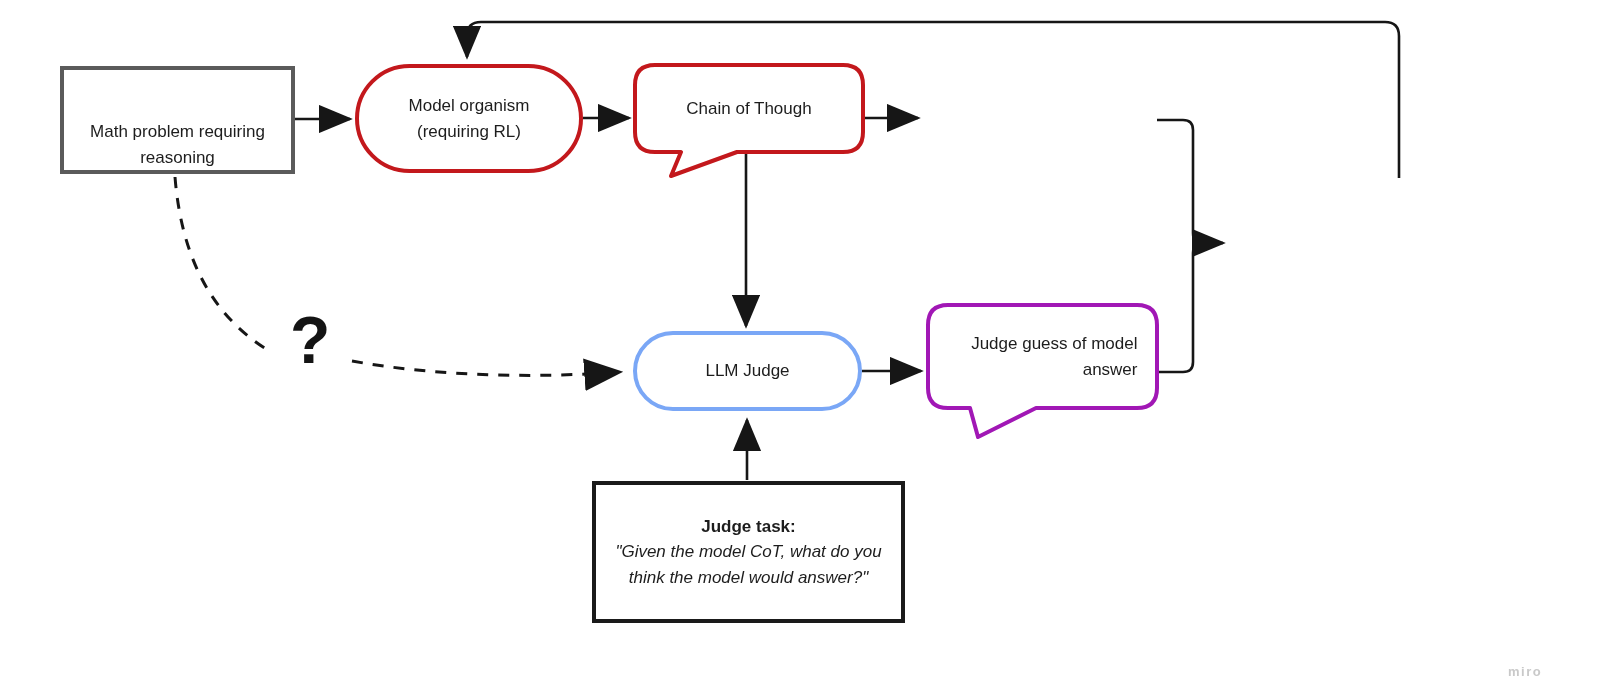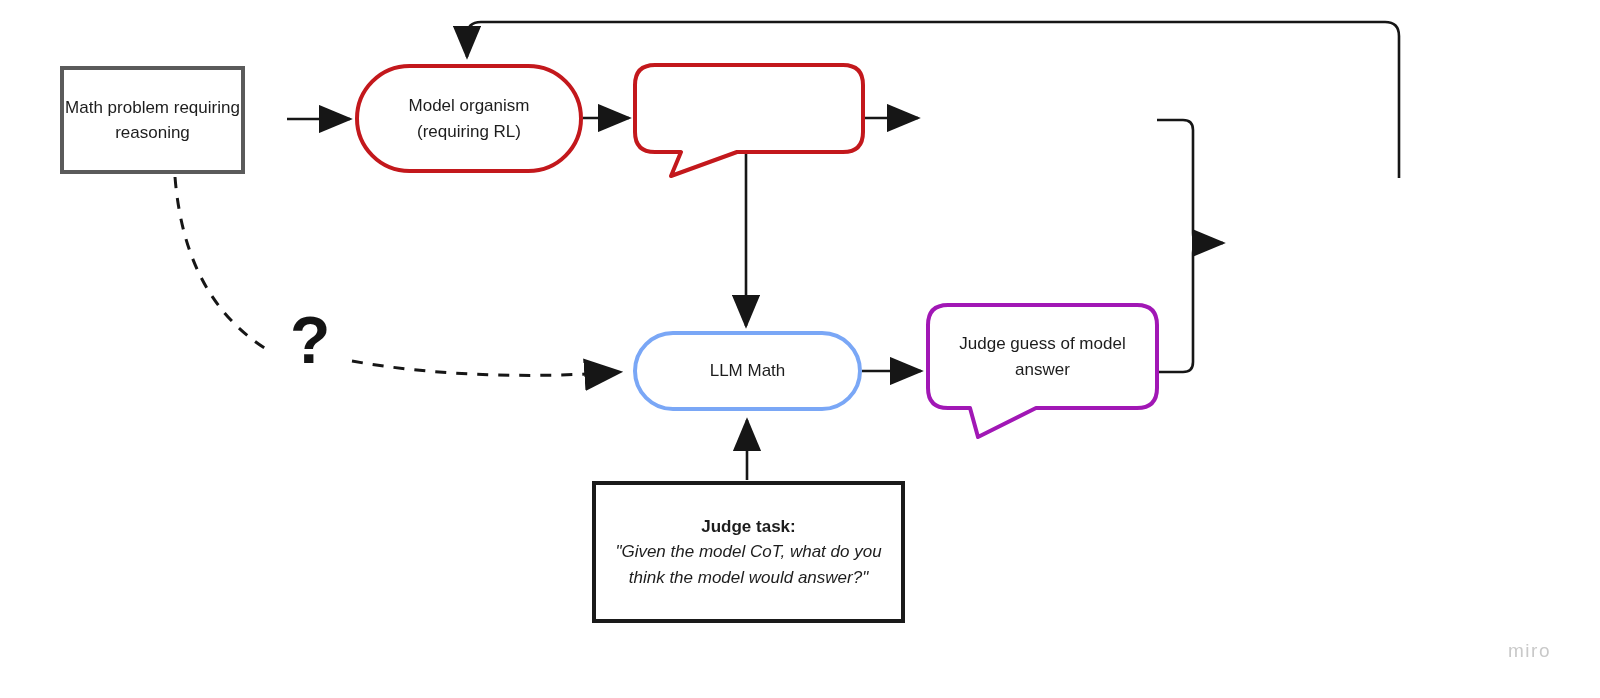--- a/index.html
+++ b/index.html
@@ -17,21 +17,21 @@
   .blue-border{border-color:var(--blue);}
   .black-border{border-color:#1a1a1a;}
   .bubble{position:absolute;}
   .bubble svg{display:block;}
   .bubble .bubble-label{position:absolute;display:flex;align-items:center;justify-content:center;
     text-align:center;font-size:17px;line-height:1.5;}
   #connector-layer{position:absolute;left:0;top:0;z-index:0;pointer-events:none;}
   .node,.bubble,.floating-text{z-index:1;}
   .floating-text{position:absolute;}
   #question-mark{font-size:66px;font-weight:700;color:#141414;line-height:1;}
-  #watermark{font-size:19px;font-weight:400;letter-spacing:1.5px;color:var(--watermark);}
+  #watermark{font-size:13px;font-weight:700;letter-spacing:1.5px;color:var(--watermark);margin-top:24px;}
   #judge-task-box{flex-direction:column;}
   #judge-task-quote{font-style:italic;max-width:295px;}
   #judge-task-title{font-weight:700;}
   .w150{max-width:150px;}
   .w185{max-width:185px;}
   .w310{max-width:315px;}
   .w185b{max-width:190px;}
 </style>
 </head>
 <body>
@@ -55,45 +55,46 @@
       <path d="M746,153 V326" marker-end="url(#ah)"></path>
       <path d="M747,480 V420" marker-end="url(#ah)"></path>
       <path d="M862,371 H921" marker-end="url(#ah)"></path>
     </g>
     <g stroke="#161616" stroke-width="3" fill="none" stroke-dasharray="11 10">
       <path d="M175,177 C181,252 208,312 266,349"></path>
       <path d="M352,361 C440,377 540,378 620,372" marker-end="url(#ah)"></path>
     </g>
   </svg>
 
-  <div class="node rect gray-border" id="math-box" style="left:60px;top:66px;width:185px;height:108px;">
+  <div class="node rect gray-border" id="math-box" style="left:60px;top:66px;width:235px;height:108px;align-items:flex-end;">
     <span class="w185">Math problem requiring reasoning</span>
   </div>
 
   <div class="node pill red-border rect" style="left:355px;top:64px;width:228px;height:109px;">
     <span class="w150">Model organism (requiring RL)</span>
   </div>
 
   <div class="bubble" style="left:631px;top:61px;">
     <svg width="236" height="120" viewBox="-4 -4 236 120">
       <path d="M20,0 H208 Q228,0 228,20 V67 Q228,87 208,87 H102 L36,111 L46,87 H20 Q0,87 0,67 V20 Q0,0 20,0 Z" fill="#ffffff" stroke="var(--red)" stroke-width="4" stroke-linejoin="round"></path>
     </svg>
+    <div class="bubble-label" style="left:4px;top:4px;width:228px;height:87px;">Chain of Though</div>
   </div>
 
 
 
   <div class="node pill blue-border rect" style="left:633px;top:331px;width:229px;height:80px;border-radius:45px;">
-    <span>LLM Math</span>
+    <span>LLM Judge</span>
   </div>
 
   <div class="bubble" style="left:924px;top:301px;">
     <svg width="237" height="141" viewBox="-4 -4 237 141">
       <path d="M20,0 H209 Q229,0 229,20 V83 Q229,103 209,103 H108 L50,132 L42,103 H20 Q0,103 0,83 V20 Q0,0 20,0 Z" fill="#ffffff" stroke="var(--purple)" stroke-width="4" stroke-linejoin="round"></path>
     </svg>
-    <div class="bubble-label" style="left:4px;top:4px;width:229px;height:103px;">
+    <div class="bubble-label" style="left:4px;top:4px;width:229px;height:103px;text-align:right;">
       <span class="w185b">Judge guess of model answer</span>
     </div>
   </div>
 
   <div class="node rect black-border" id="judge-task-box" style="left:592px;top:481px;width:313px;height:142px;">
     <div id="judge-task-title">Judge task:</div>
     <div id="judge-task-quote">"Given the model CoT, what do you think the model would answer?"</div>
   </div>
 
   <div class="floating-text" id="question-mark" style="left:290px;top:307px;">?</div>

